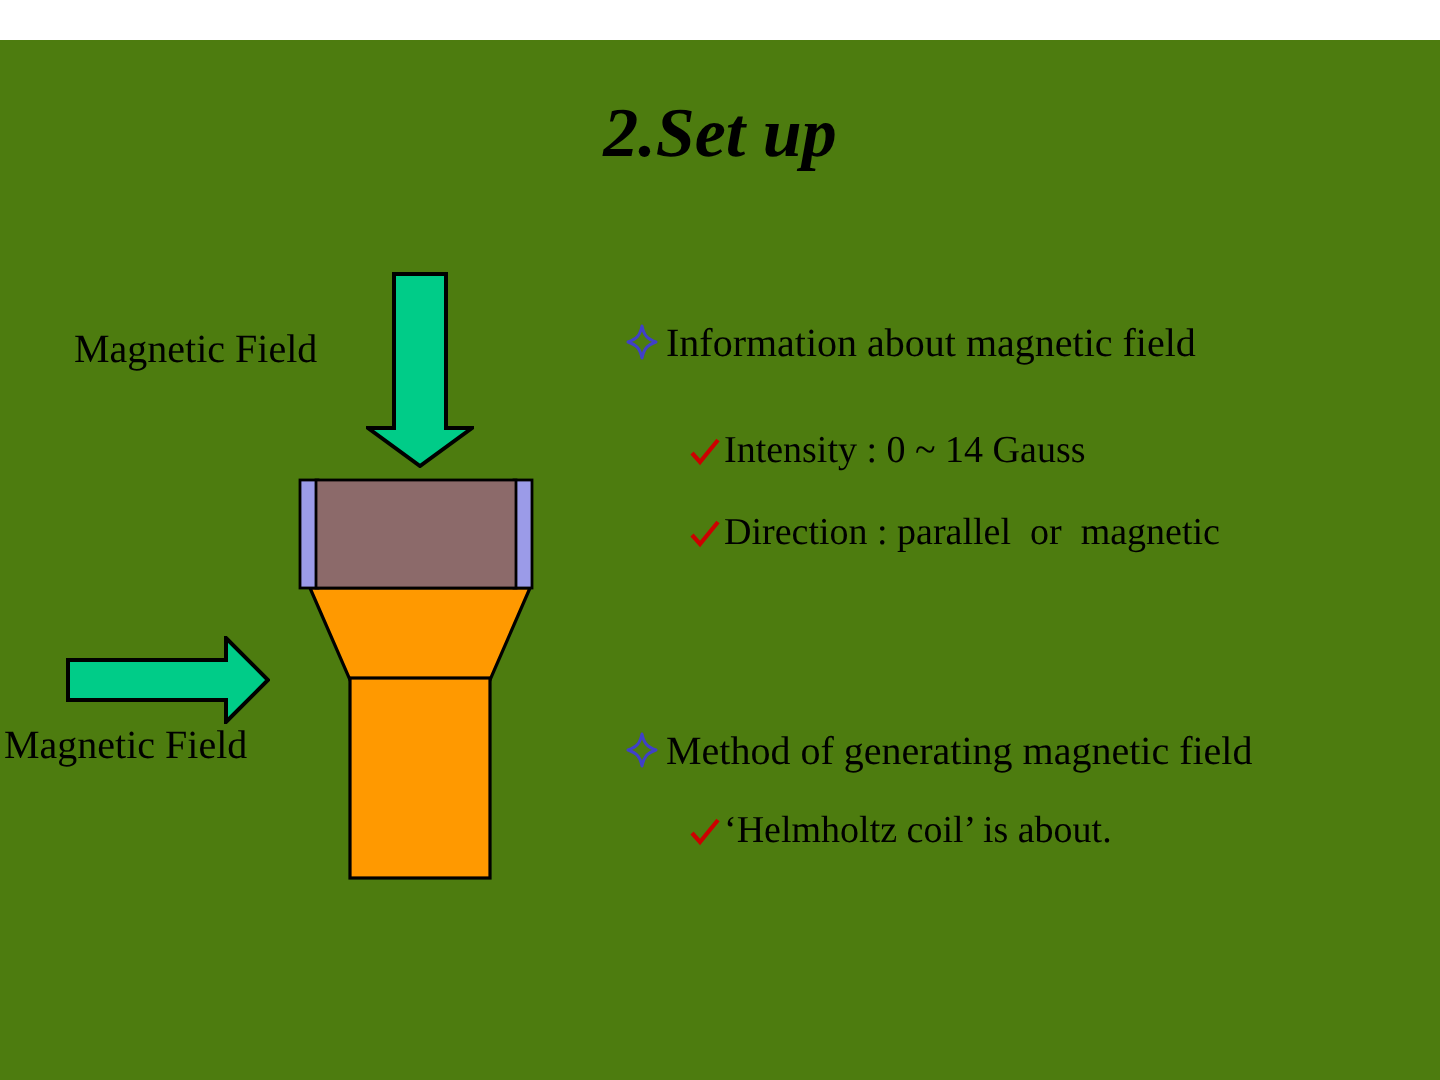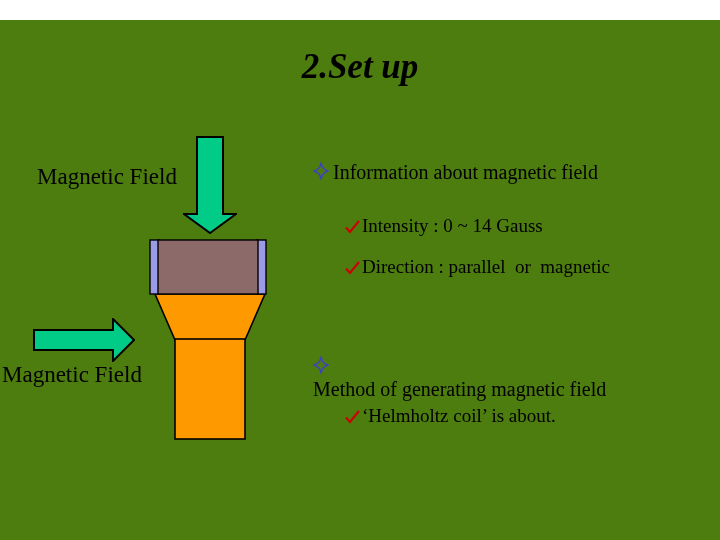--- a/index.html
+++ b/index.html
@@ -56,21 +56,21 @@
   #arrow-right {
     position: absolute;
     left: 33px;
     top: 298px;
     width: 102px;
     height: 44px;
   }
   .field-label {
     position: absolute;
     font-family: "Liberation Serif", "DejaVu Serif", serif;
-    font-size: 23px;
+    font-size: 20px;
     color: #000000;
     white-space: pre;
     line-height: 1.15;
   }
   #field-label-top {
     left: 37px;
     top: 144px;
   }
   #field-label-bottom {
     left: 2px;
@@ -126,21 +126,21 @@
   .sub-text {
     font-family: "Liberation Serif", "DejaVu Serif", serif;
     font-size: 19px;
     color: #000000;
     white-space: pre;
     line-height: 1.2;
   }
   #group-info { position: absolute; left: 0; top: 0; }
   #sub-intensity { position: absolute; left: 32px; top: 55px; }
   #sub-direction { position: absolute; left: 32px; top: 96px; }
-  #group-method { position: absolute; left: 0; top: 194px; flex-direction: column; }
+  #group-method { position: absolute; left: 0; top: 204px; }
   #sub-helmholtz { position: absolute; left: 32px; top: 245px; }
 </style>
 </head>
 <body>
 
 <div id="slide">
 
   <div id="slide-title">2.Set up</div>
 
   <div id="diagram">

